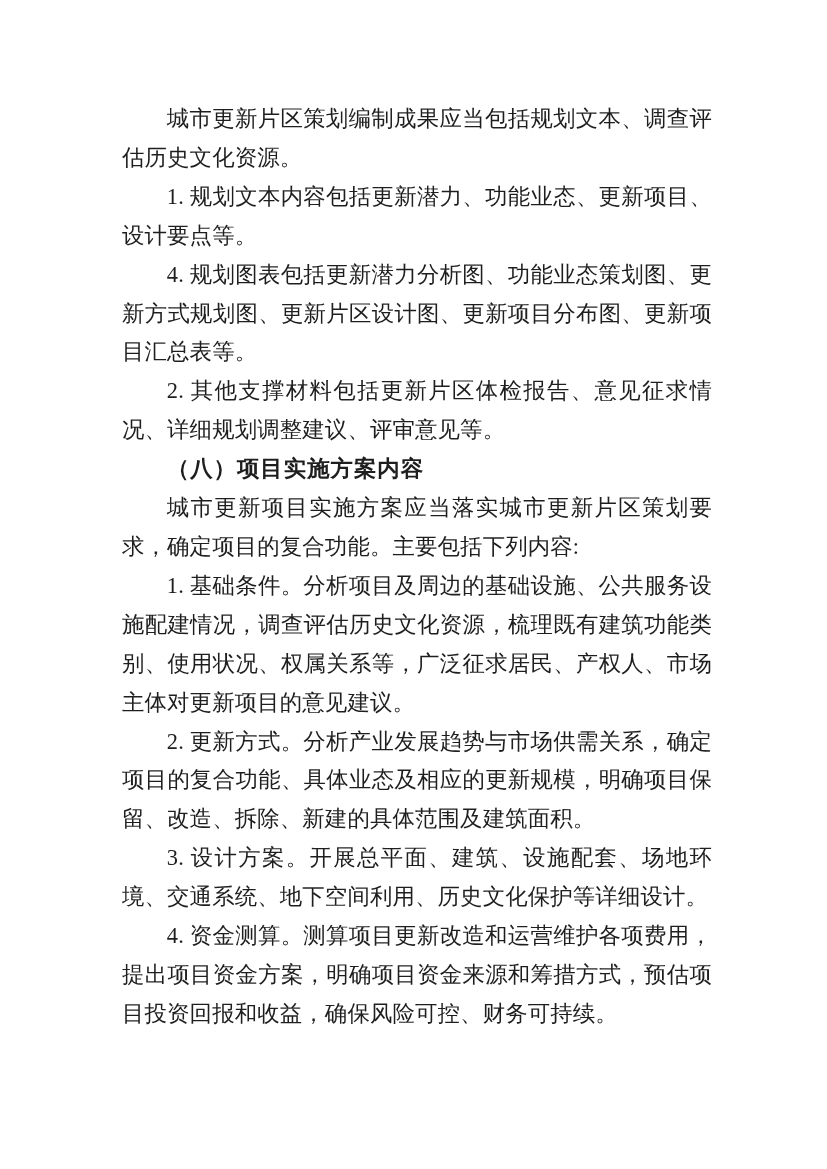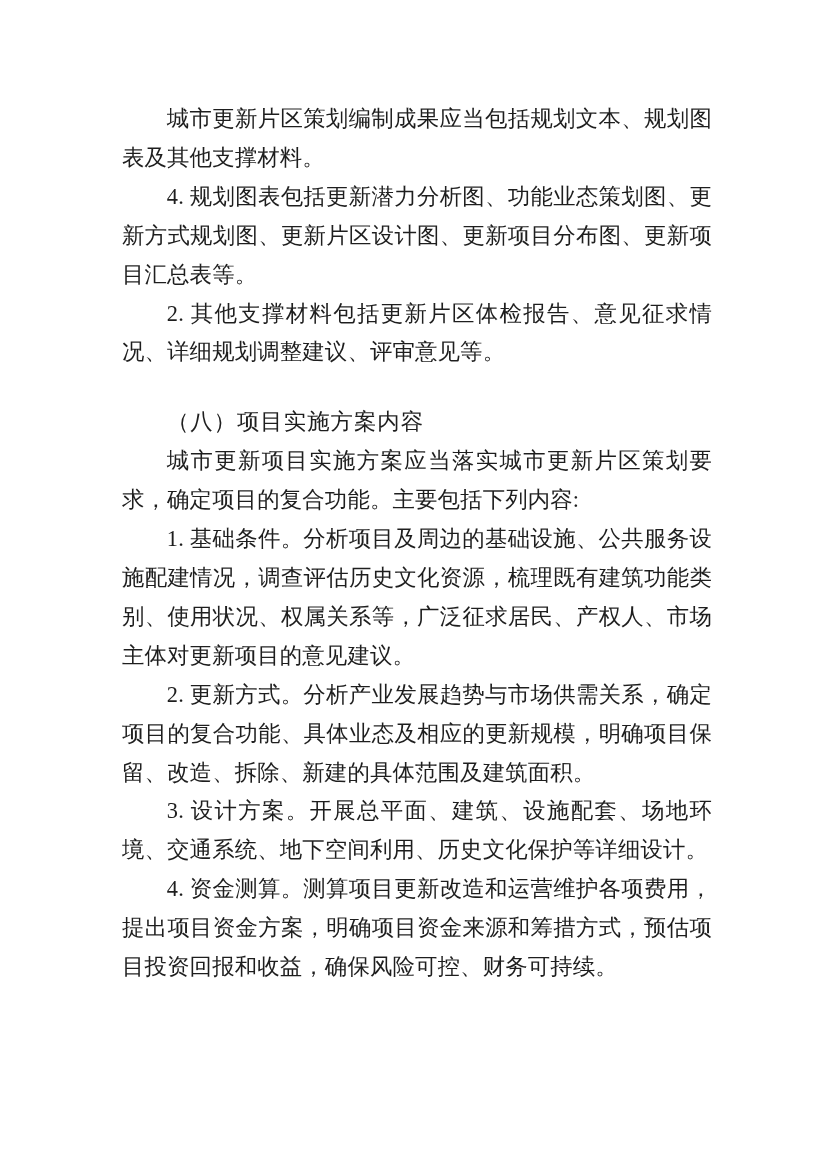--- a/index.html
+++ b/index.html
@@ -34,31 +34,31 @@
     font-size: 22.4px;
     line-height: 38.9px;
     color: #1e1e1e;
     text-align: justify;
     text-justify: inter-character;
     text-indent: 2em;
     letter-spacing: 0.15px;
     word-break: break-all;
   }
   p.para.heading {
-    font-weight: normal;
+    font-weight: bold;
     letter-spacing: 1px;
-    margin-top: 31px;
   }
 </style>
 </head>
 <body>
 
 <div class="page">
   <div class="content">
-    <p class="para">城市更新片区策划编制成果应当包括规划文本、规划图表及其他支撑材料。</p>
+    <p class="para">城市更新片区策划编制成果应当包括规划文本、调查评估历史文化资源。</p>
+    <p class="para">1. 规划文本内容包括更新潜力、功能业态、更新项目、设计要点等。</p>
     <p class="para">4. 规划图表包括更新潜力分析图、功能业态策划图、更新方式规划图、更新片区设计图、更新项目分布图、更新项目汇总表等。</p>
     <p class="para">2. 其他支撑材料包括更新片区体检报告、意见征求情况、详细规划调整建议、评审意见等。</p>
     <p class="para heading">（八）项目实施方案内容</p>
     <p class="para">城市更新项目实施方案应当落实城市更新片区策划要求，确定项目的复合功能。主要包括下列内容:</p>
     <p class="para">1. 基础条件。分析项目及周边的基础设施、公共服务设施配建情况，调查评估历史文化资源，梳理既有建筑功能类别、使用状况、权属关系等，广泛征求居民、产权人、市场主体对更新项目的意见建议。</p>
     <p class="para">2. 更新方式。分析产业发展趋势与市场供需关系，确定项目的复合功能、具体业态及相应的更新规模，明确项目保留、改造、拆除、新建的具体范围及建筑面积。</p>
     <p class="para">3. 设计方案。开展总平面、建筑、设施配套、场地环境、交通系统、地下空间利用、历史文化保护等详细设计。</p>
     <p class="para">4. 资金测算。测算项目更新改造和运营维护各项费用，提出项目资金方案，明确项目资金来源和筹措方式，预估项目投资回报和收益，确保风险可控、财务可持续。</p>
   </div>
 </div>

